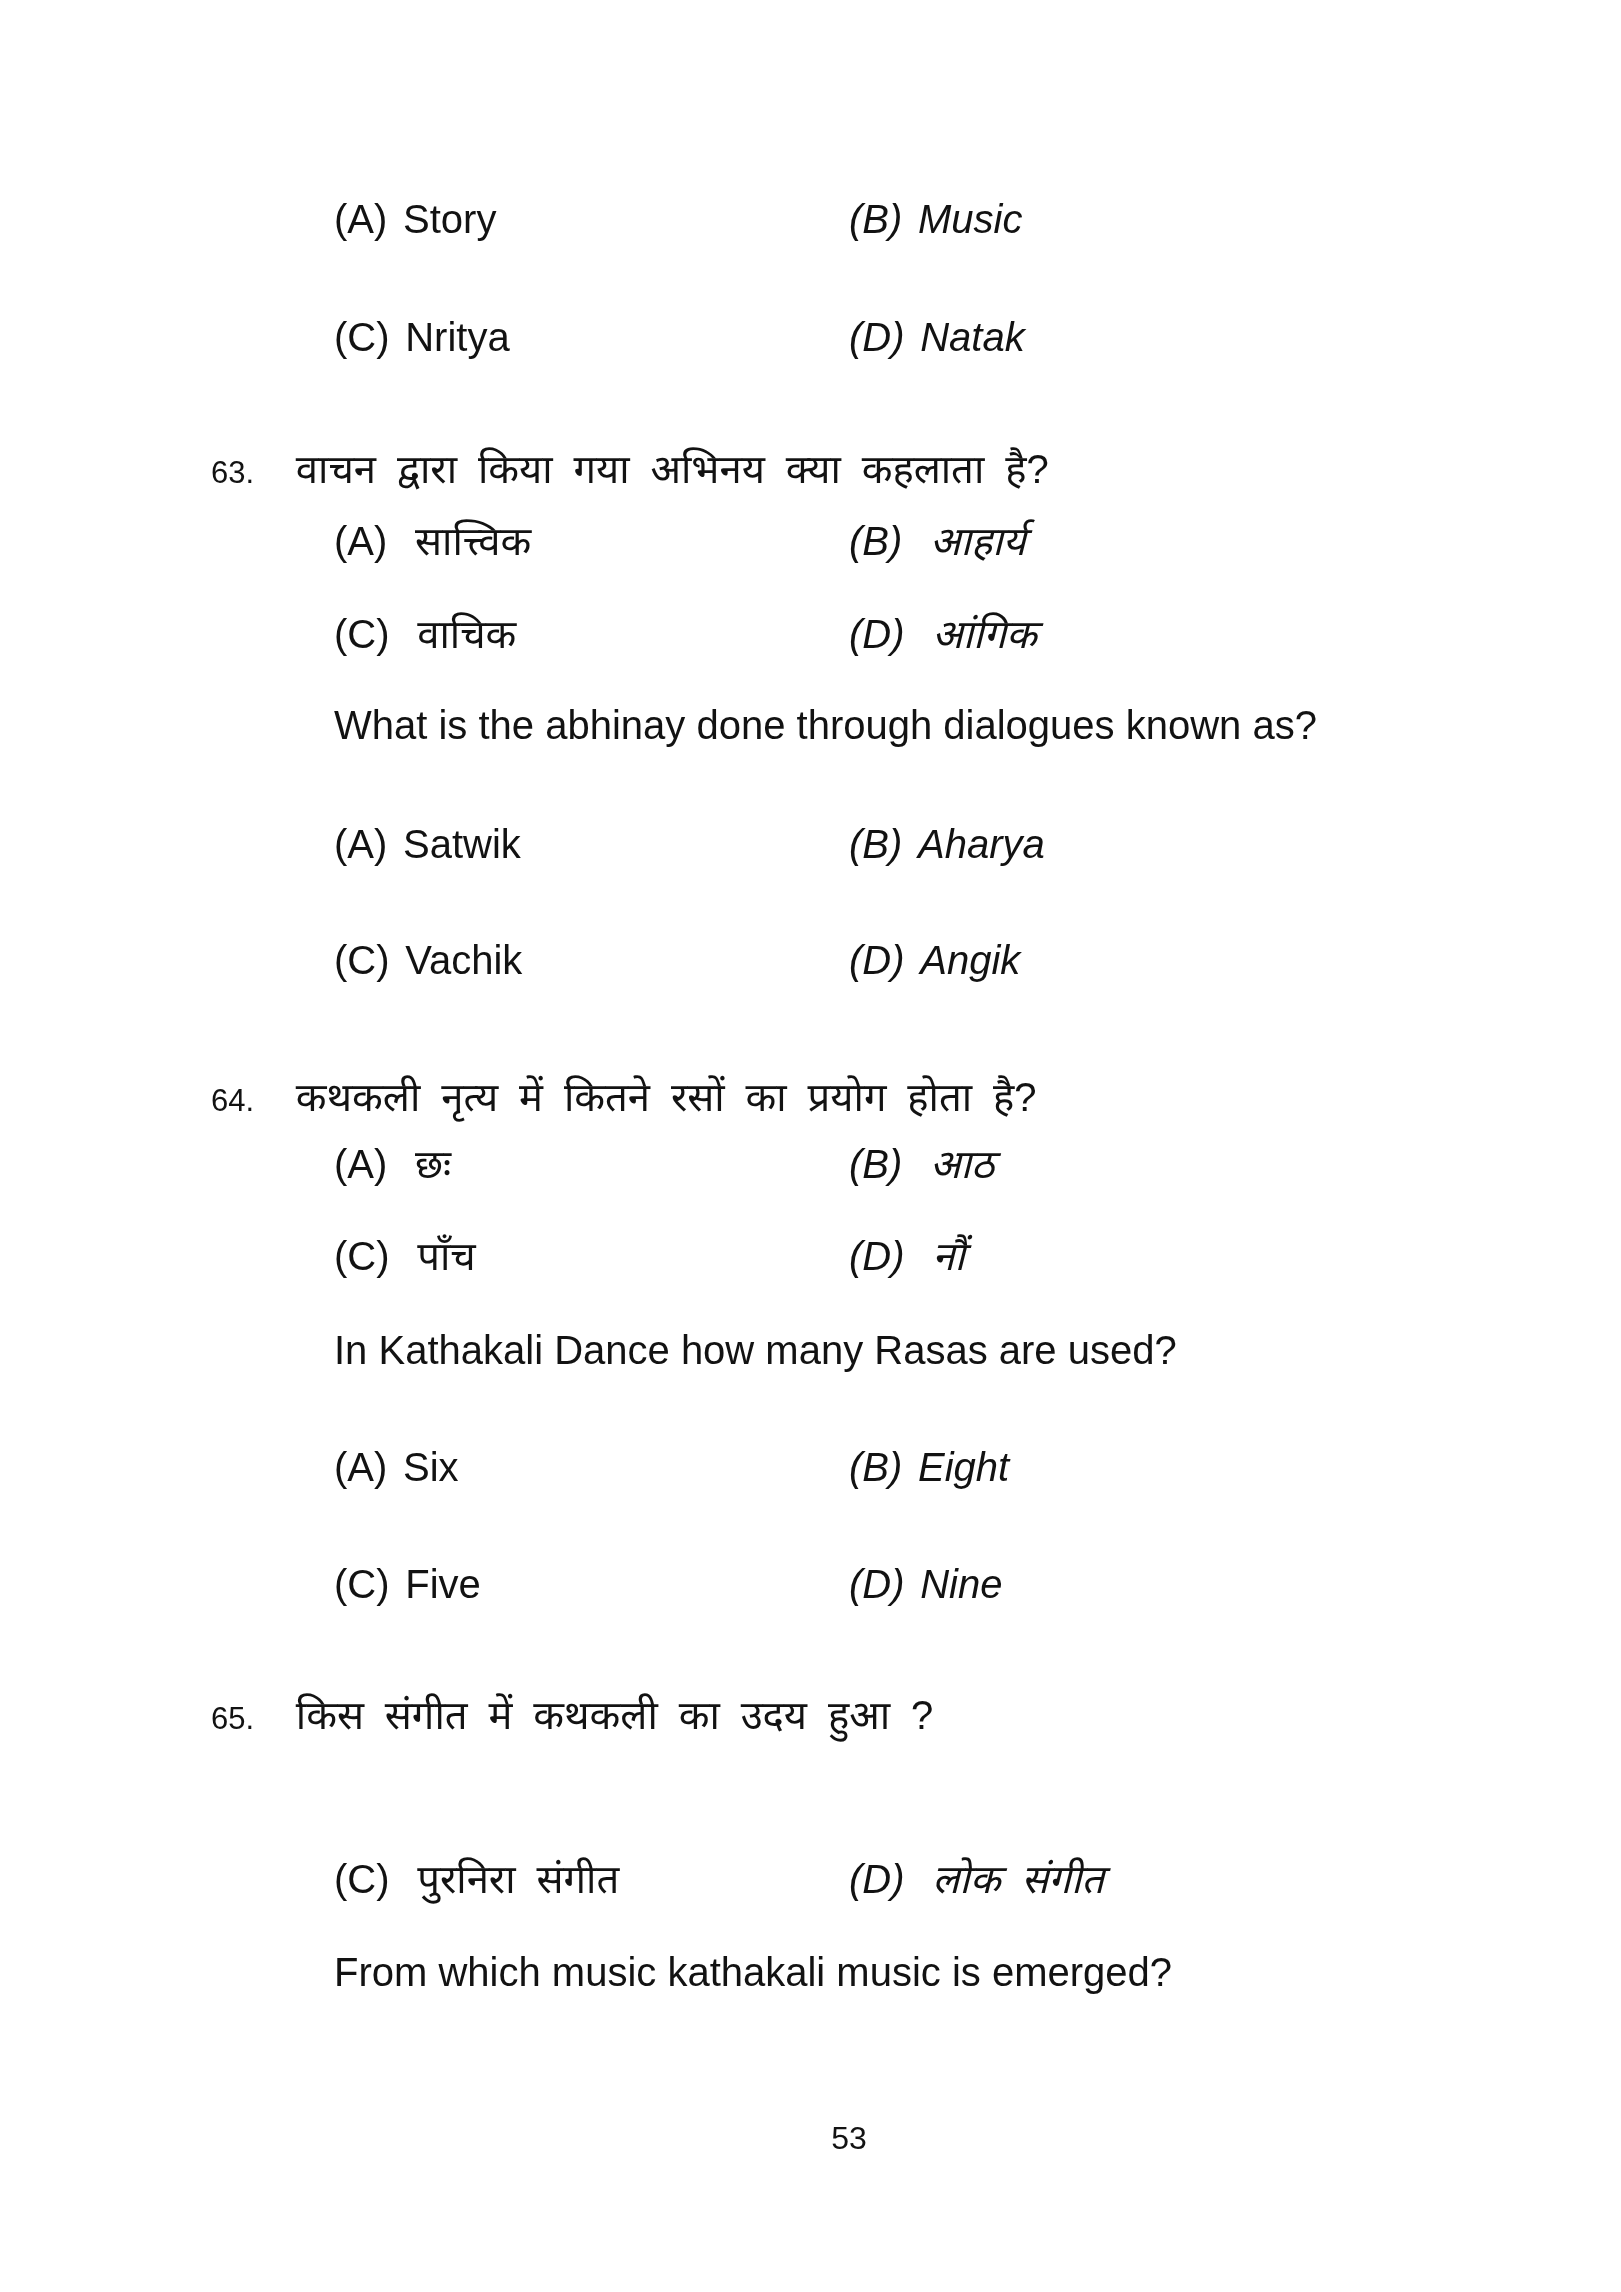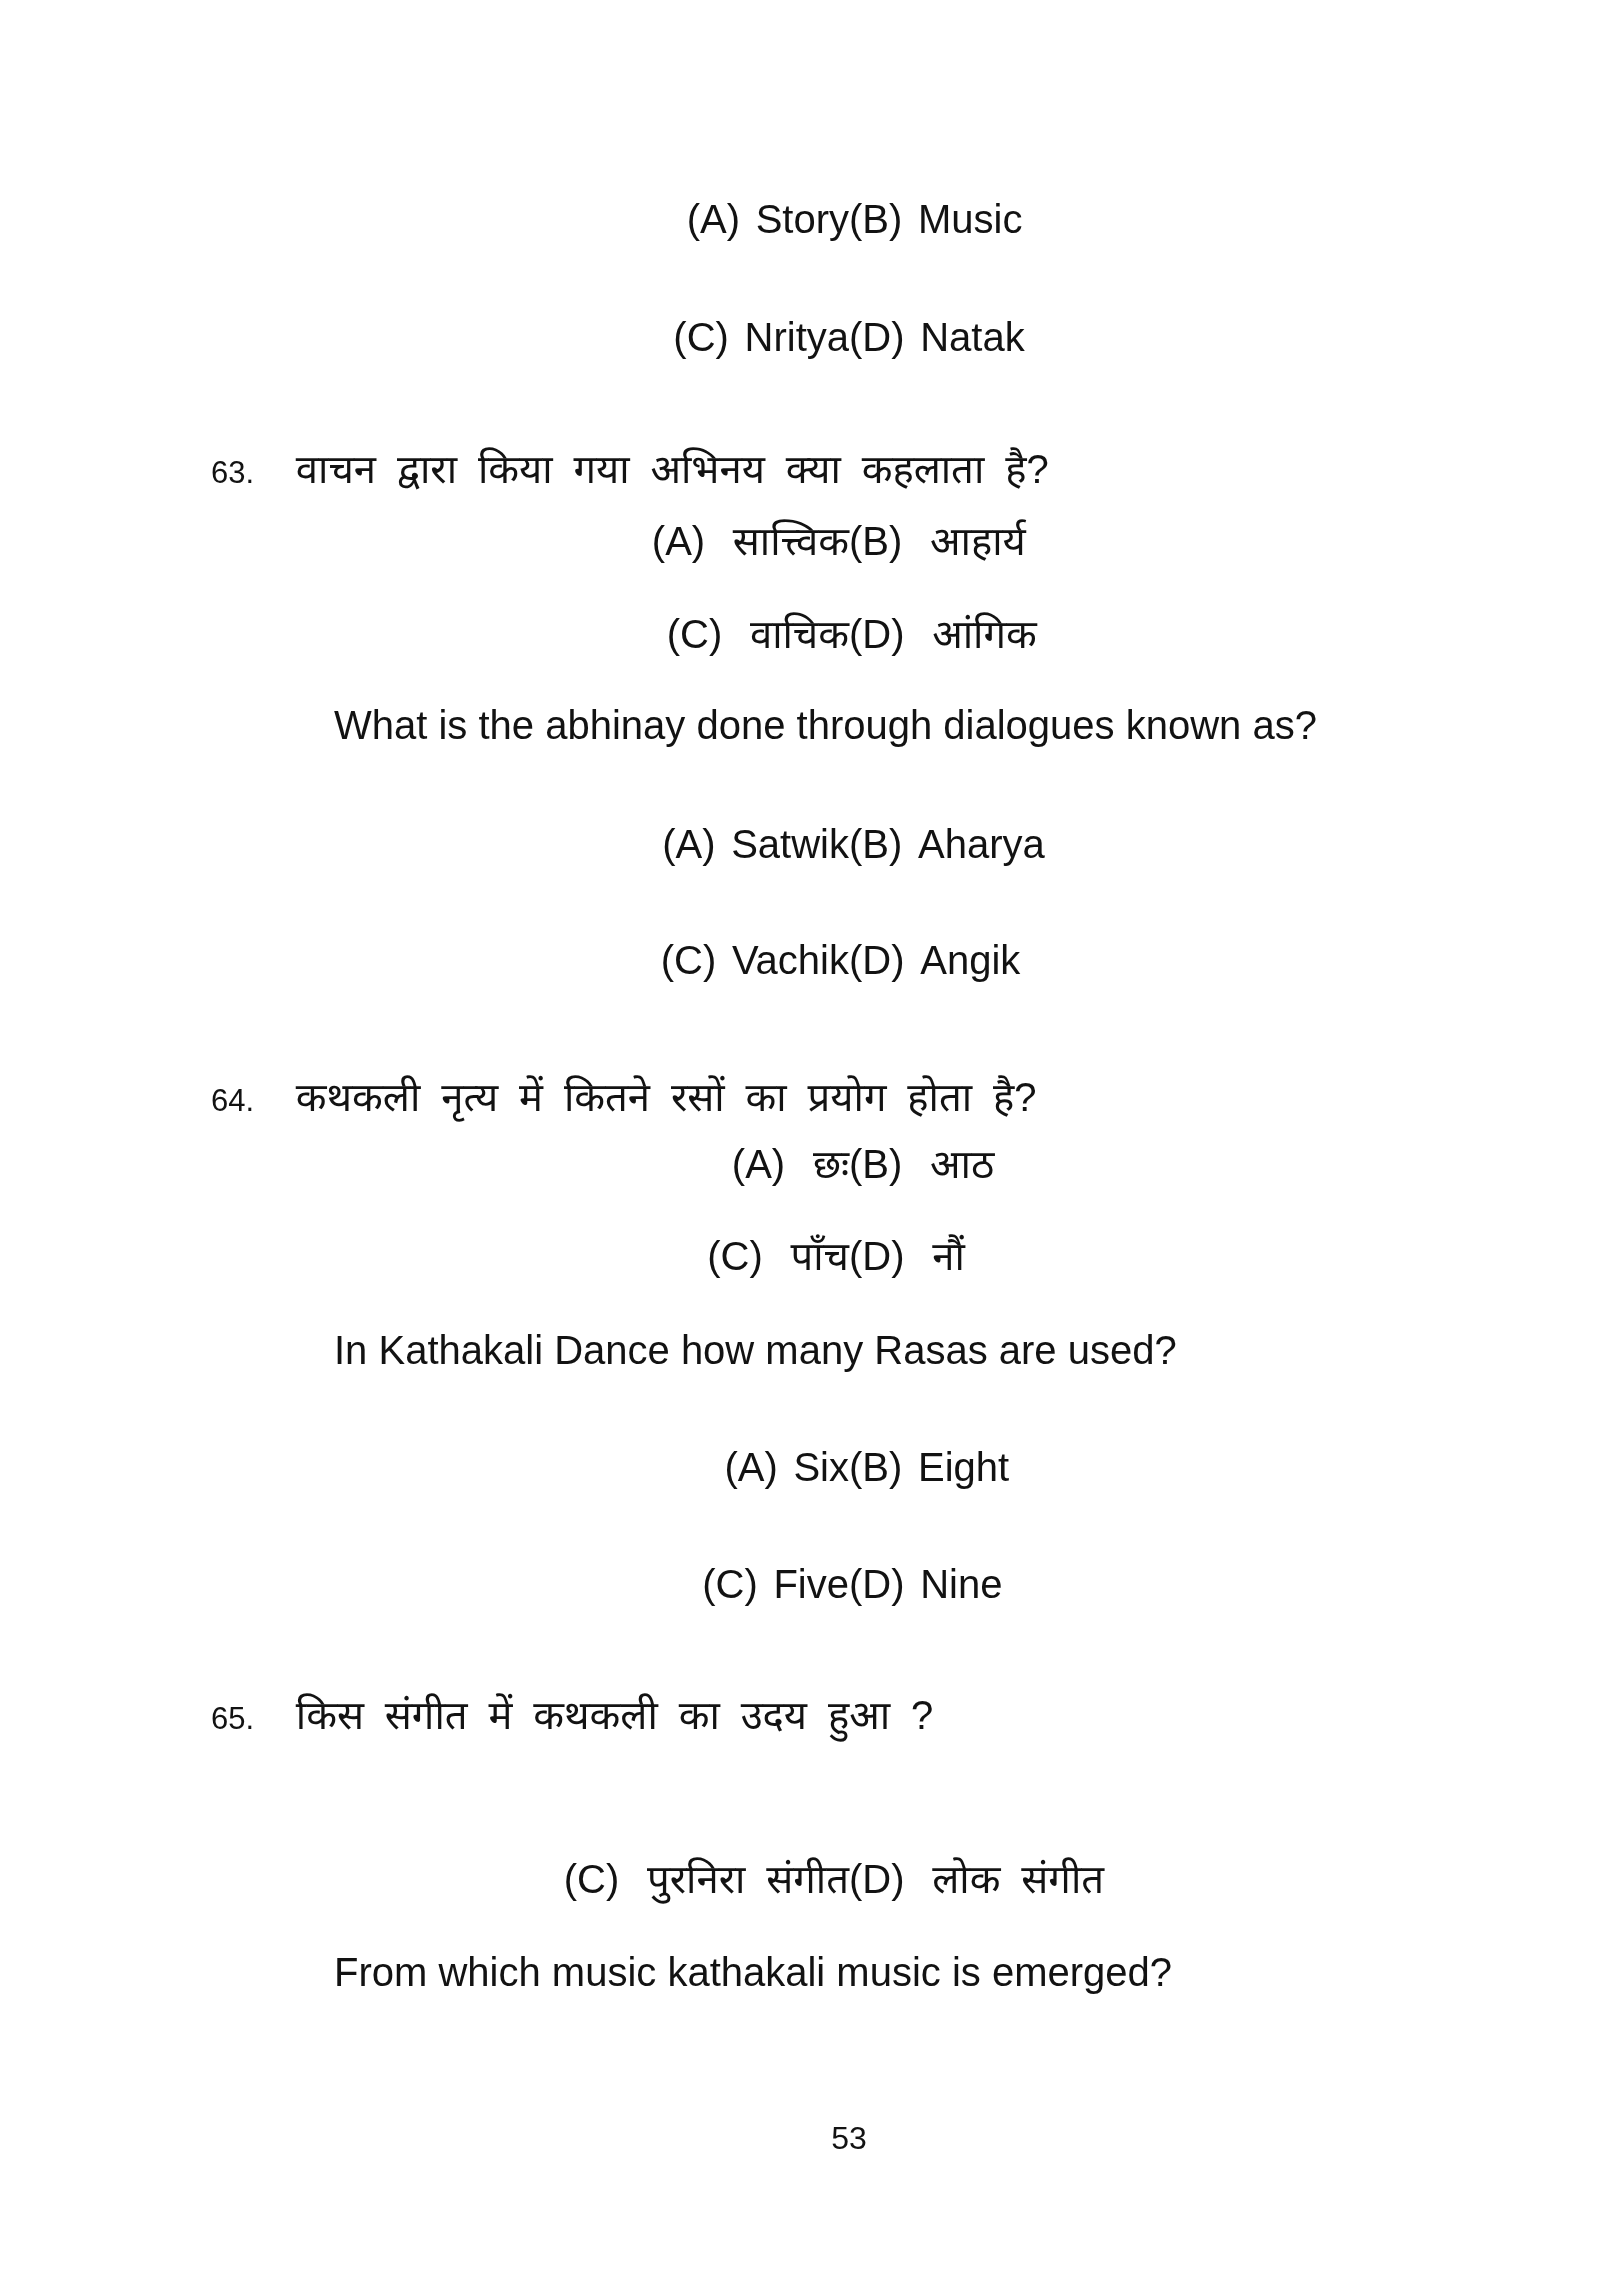--- a/index.html
+++ b/index.html
@@ -13,21 +13,20 @@
     height: 2293px;
     background: #ffffff;
     font-family: "Liberation Sans", "DejaVu Sans", sans-serif;
     color: #121212;
     overflow: hidden;
   }
   .row {
     position: absolute;
     white-space: nowrap;
     line-height: 1.15;
-    text-align: right;
   }
   
   .q-row { left: 211px; }
   .qnum {
     display: inline-block;
     font-size: 31px;
     min-width: 39px;
     margin-right: 12.7px;
     vertical-align: baseline;
     margin-top: 32px;
@@ -39,21 +38,21 @@
   }
   
   .e-row { left: 334px; font-size: 40px; }
   
   .opts {
     left: 334px;
     display: flex;
     font-size: 40px;
   }
   .opt-a { width: 515px; flex: 0 0 auto; }
-  .opt-b { flex: 0 0 auto; }
+  .opt-b { flex: 0 0 auto; font-style: italic; }
   .opt .lbl { margin-right: 15.7px; }
   .opt.hindi .txt { word-spacing: 9.8px; margin-left: 12px; }
   .page-number {
     position: absolute;
     left: 849px;
     transform: translateX(-50%);
     font-size: 32px;
   }
 </style>
 </head>

